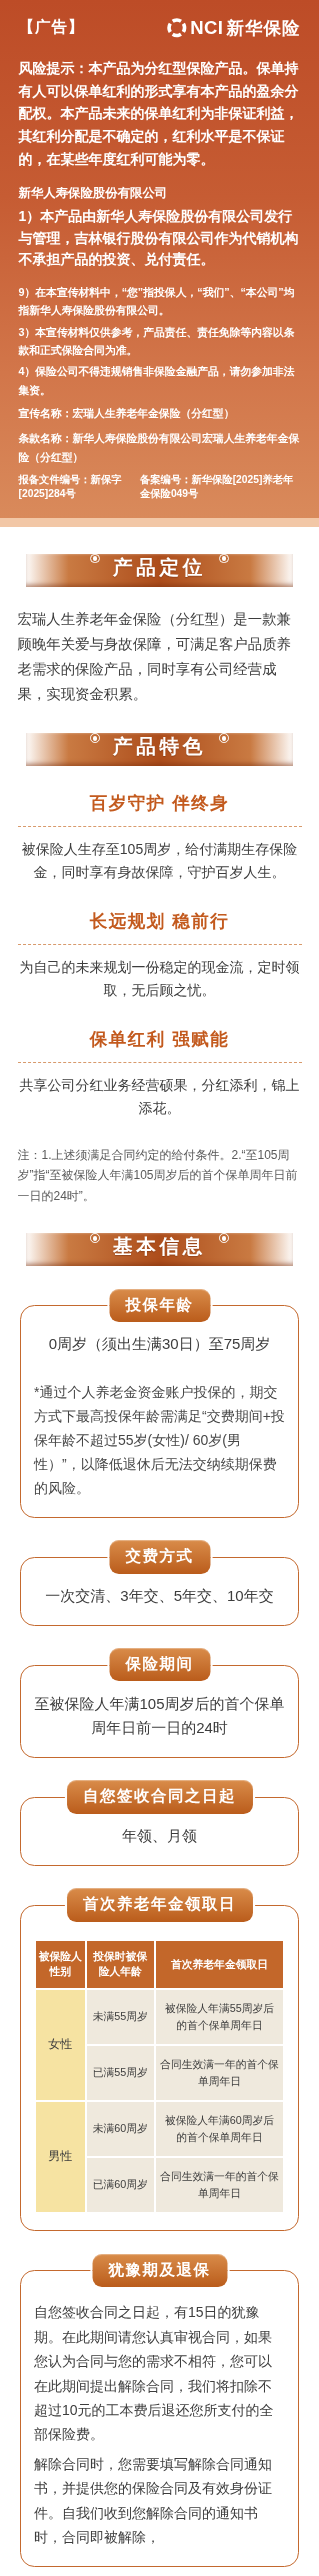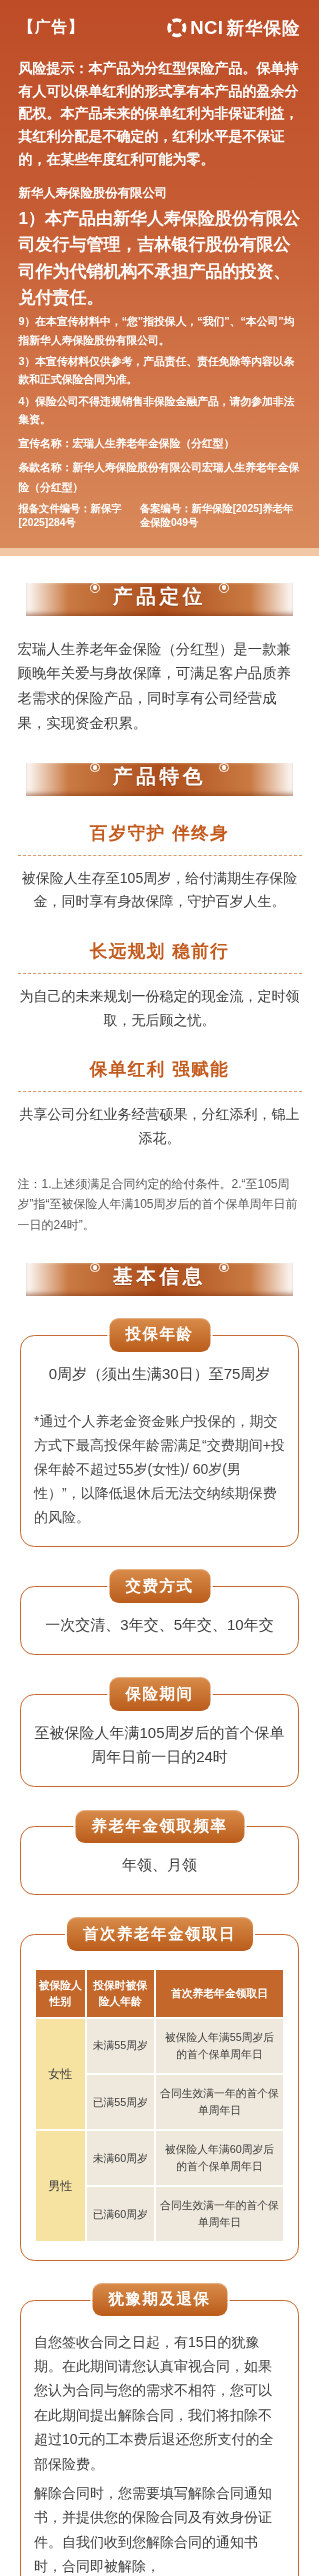--- a/index.html
+++ b/index.html
@@ -9,21 +9,21 @@
   
   .hero{background:linear-gradient(180deg,#bd4c27 0%,#c65c33 38%,#d2764a 72%,#d98a5b 100%);color:#fff;padding:15.5px 18.5px 4.1px;}
   .hero-top{display:flex;justify-content:space-between;align-items:center;margin-bottom:17.5px;}
   .ad-tag{font-size:15.5px;font-weight:bold;letter-spacing:1px;}
   .logo{display:flex;align-items:center;gap:3px;}
   .logo svg{display:block;}
   .logo-nci{font-size:18.5px;font-weight:bold;letter-spacing:0.5px;}
   .logo-cn{font-size:17.5px;font-weight:bold;letter-spacing:1px;}
   .risk{font-size:14px;font-weight:bold;line-height:1.62;margin:0 0 14.4px;}
   .company{font-size:12.4px;font-weight:bold;margin:0 0 4.1px;}
-  .hero-note-big{font-size:17px;font-weight:bold;line-height:1.55;margin:0 0 1px;}
+  .hero-note-big{font-size:14px;font-weight:bold;line-height:1.55;margin:0 0 12px;}
   .hero-note{font-size:10.8px;font-weight:bold;line-height:1.7;margin:0 0 3.1px;}
   .hero-clause{font-size:10.8px;font-weight:bold;line-height:1.8;margin:5.2px 0 0;}
   .filing-row{display:flex;justify-content:space-between;font-size:10.3px;font-weight:bold;margin:5.2px 0 0;padding-bottom:13.4px;}
   .hero-strip{height:8.2px;background:#f2c7a6;}
 
   
   .ribbon{position:relative;margin:27px auto 0;width:94%;height:33px;display:flex;justify-content:center;gap:13.4px;color:#fff;
     background:linear-gradient(90deg,rgba(233,197,168,0.05) 0%,#c97a42 16%,#ad4d1b 50%,#c97a42 84%,rgba(233,197,168,0.05) 100%);
     box-shadow:inset 0 -4.1px 4.1px -1.5px rgba(122,46,11,.5), inset 0 1.5px 2.1px -1px rgba(255,255,255,.35);}
   .ribbon-title{font-size:19.6px;font-weight:bold;letter-spacing:3.6px;text-shadow:0 1px 1px rgba(90,30,5,.35);}
@@ -136,21 +136,21 @@
       <span class="pill">交费方式</span>
       <p class="card-center">一次交清、3年交、5年交、10年交</p>
     </section>
 
     <section class="card">
       <span class="pill">保险期间</span>
       <p class="card-center">至被保险人年满105周岁后的首个保单周年日前一日的24时</p>
     </section>
 
     <section class="card">
-      <span class="pill">养老年金领取频率</span>
+      <span class="pill">自您签收合同之日起</span>
       <p class="card-center">年领、月领</p>
     </section>
 
     <section class="card">
       <span class="pill">首次养老年金领取日</span>
       <table class="info-table">
         <thead>
           <tr>
             <th>被保险人性别</th>
             <th>投保时被保险人年龄</th>

